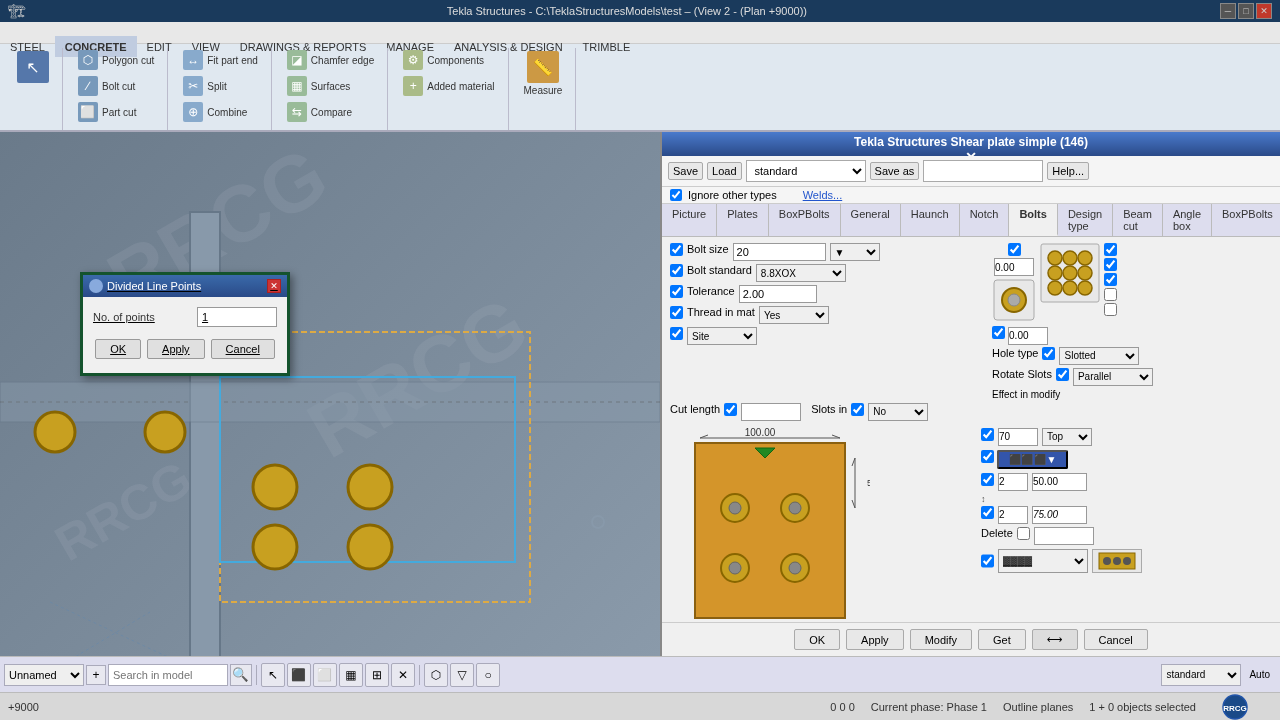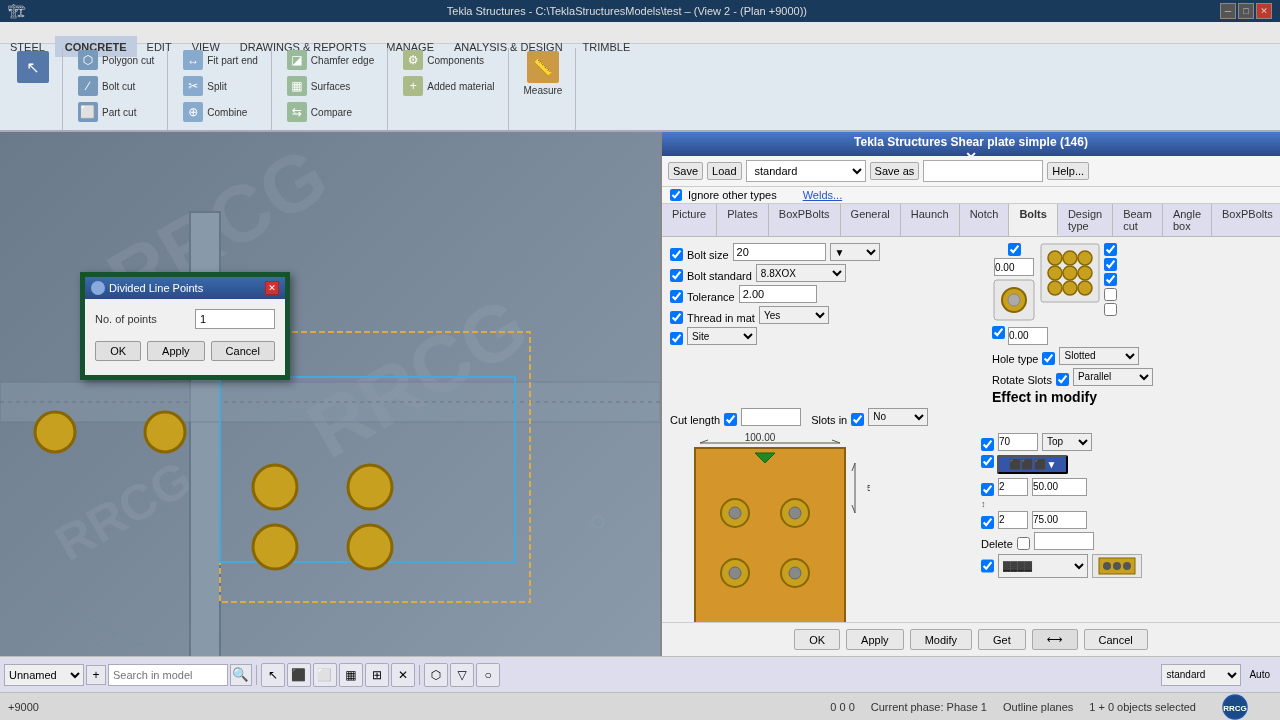--- a/index.html
+++ b/index.html
@@ -121,23 +121,24 @@
       background: linear-gradient(135deg, #6a7a8a 0%, #8a9aaa 100%);
     }
 
     
     .dialog-divided-line {
       position: absolute;
       top: 140px;
       left: 80px;
       width: 210px;
       background: #f0f0f0;
-      border: 5px solid #14532d;
+      border: 3px solid #14532d;
       box-shadow: 3px 3px 8px rgba(0,0,0,0.4);
       z-index: 100;
+      text-decoration: underline;
     }
     .dialog-title-bar {
       background: linear-gradient(to bottom, #3a6aaa, #2a4a88);
       color: white;
       padding: 3px 6px;
       display: flex;
       align-items: center;
       justify-content: space-between;
       font-size: 11px;
       height: 22px;
@@ -306,21 +307,21 @@
       padding: 3px 14px;
       font-size: 11px;
       background: #e8e8e8;
       border: 1px solid #aaa;
       cursor: pointer;
       border-radius: 2px;
     }
 
     .small-form-row {
       display: flex;
-      align-items: flex-end;
+      align-items: flex-start;
       gap: 4px;
       margin-bottom: 3px;
       font-size: 11px;
     }
 
     .val-input {
       width: 78px; height: 18px;
       border: 1px solid #999;
       font-size: 11px; padding: 1px 3px;
       background: white;
@@ -636,21 +637,21 @@
               </select>
             </div>
             <div class="small-form-row">
               <span>Rotate Slots</span>
               <input type="checkbox" checked="" style="">
               <select style="width:80px;height:18px;font-size:10px;border:1px solid #999;">
                 <option>Parallel</option>
               </select>
             </div>
             <div class="small-form-row">
-              <span style="font-size:14px;font-weight:bold;">Effect in modify</span>
+              <span style="font-size:10px;font-weight:normal;">Effect in modify</span>
             </div>
           </div>
         </div>
 
         <div style="display:flex;gap:10px;margin-bottom:4px;">
           <div class="small-form-row">
             <span>Cut length</span>
             <input type="checkbox" checked="" style="">
             <input type="text" style="width: 60px; height: 18px; border: 1px solid rgb(153, 153, 153); font-size: 10px;">
           </div>
@@ -713,21 +714,21 @@
               <input type="checkbox" checked="" style="">
               <input type="text" style="width: 30px; height: 18px; border: 1px solid rgb(153, 153, 153); font-size: 10px;" value="2">
               <input type="text" style="width: 55px; height: 18px; border: 1px solid rgb(153, 153, 153); font-size: 10px;" value="50.00">
             </div>
 
             <div style="font-size:9px;color:#555;margin:2px 0;">↕</div>
 
             <div class="small-form-row">
               <input type="checkbox" checked="" style="">
               <input type="text" style="width: 30px; height: 18px; border: 1px solid rgb(153, 153, 153); font-size: 10px;" value="2">
-              <input type="text" style="width: 55px; height: 18px; border: 1px solid rgb(153, 153, 153); font-size: 10px;" value="75.00">
+              <input type="text" style="width: 55px; height: 18px; border: 1px solid rgb(153, 153, 153); font-size: 10px; font-style: italic;" value="75.00">
             </div>
 
             <div class="small-form-row">
               <span>Delete</span>
               <input type="checkbox" style="">
               <input type="text" style="width: 60px; height: 18px; border: 1px solid rgb(153, 153, 153); font-size: 10px;">
             </div>
 
             <div style="display:flex;gap:4px;margin:4px 0;">
               <input type="checkbox" checked="" style="">

